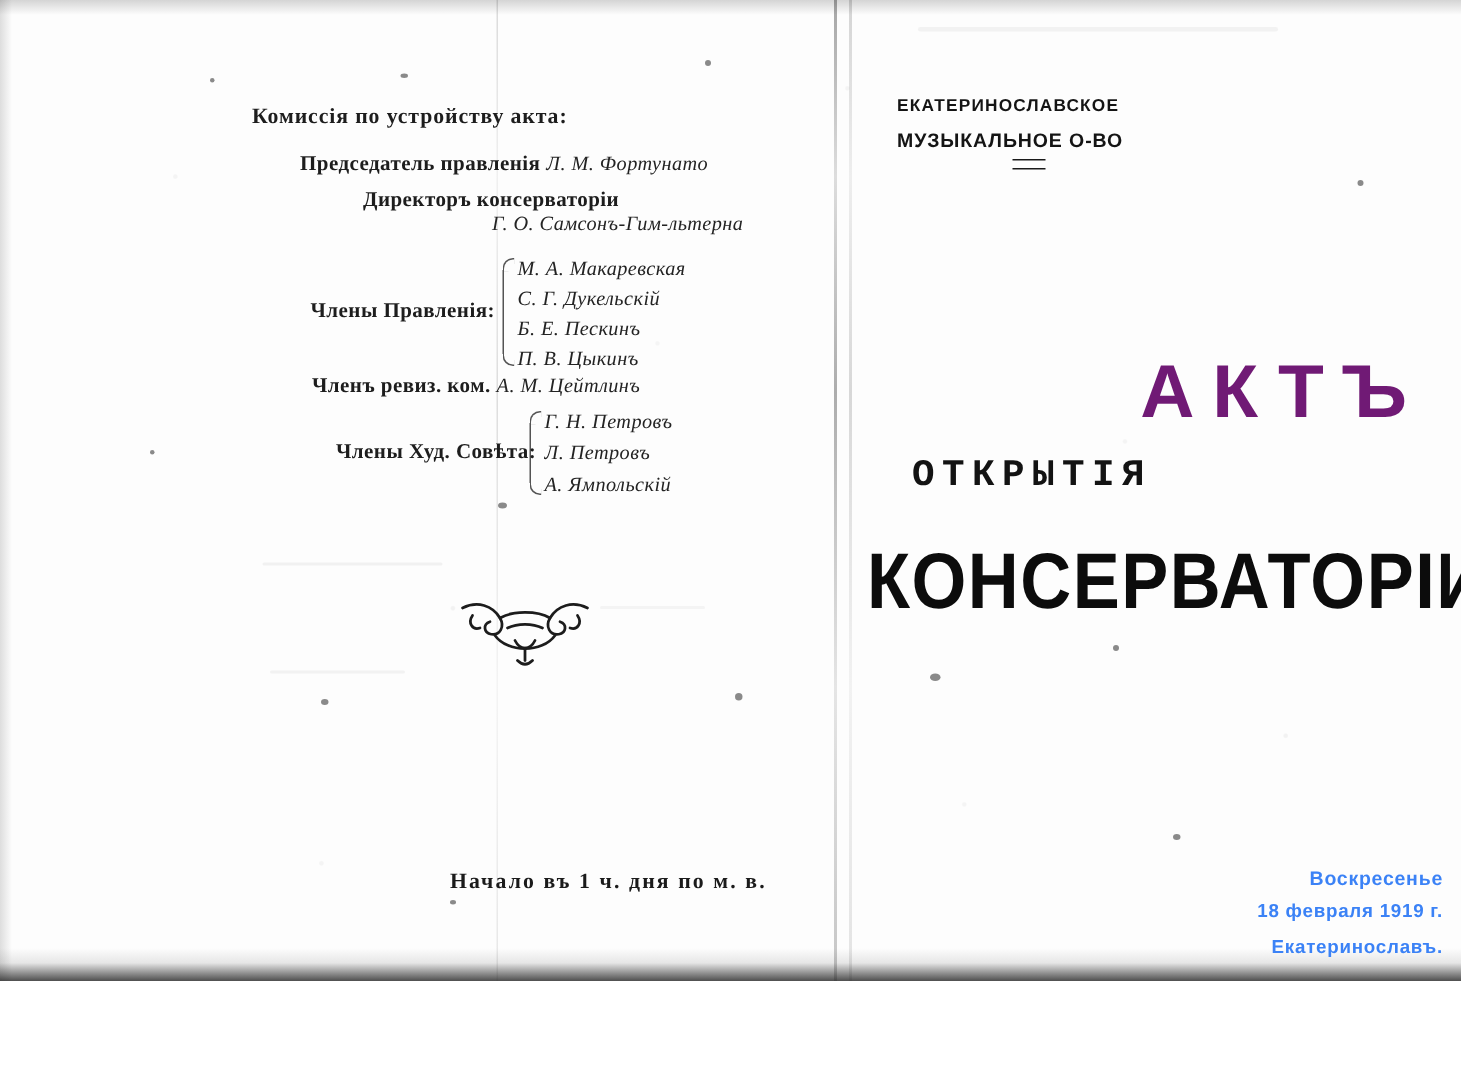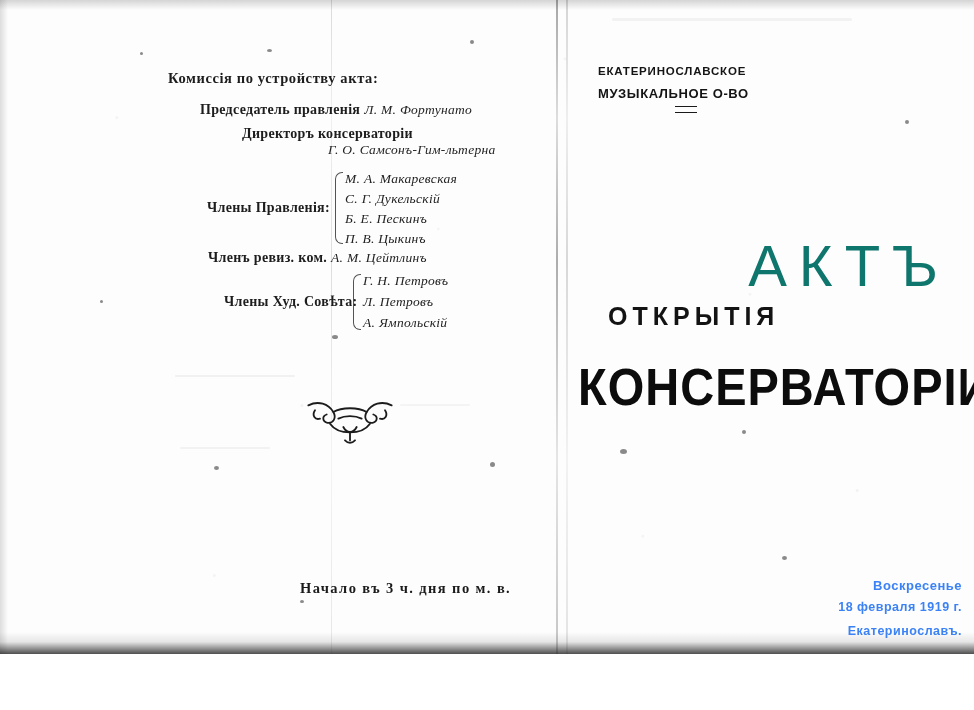--- a/index.html
+++ b/index.html
@@ -225,30 +225,30 @@
     top: 112px;
     width: 22px;
     border-top: 1.6px solid #1a1a1a;
   }
 
   .title-akt {
     position: absolute;
     right: 24px;
     top: 232px;
     font-family: "Liberation Sans", sans-serif;
-    font-weight: 400;
-    font-size: 58px;
+    font-weight: 700;
+    font-size: 50px;
     letter-spacing: 12px;
-    color: #0f766e;
+    color: #701a75;
   }
   .title-open {
     position: absolute;
     left: 48px;
     top: 302px;
-    font-family: Liberation Sans, sans-serif;
+    font-family: Liberation Mono, monospace;
     font-weight: 700;
     font-size: 25px;
     letter-spacing: 5px;
     color: #131313;
   }
   .title-cons {
     position: absolute;
     left: 18px;
     top: 356px;
     font-family: "Liberation Sans", sans-serif;
@@ -359,21 +359,21 @@
           <path d="M36 30 C 46 44, 74 44, 84 30"></path>
           <path d="M52 34 C 56 42, 64 42, 68 34"></path>
           <path d="M60 40 L 60 50"></path>
           <path d="M54 50 C 58 54, 62 54, 66 50"></path>
           <path d="M18 14 C 14 20, 18 26, 24 24"></path>
           <path d="M102 14 C 106 20, 102 26, 96 24"></path>
         </g>
       </svg>
     </div>
 
-    <div class="start-time">Начало въ 3 ч. дня по м. в.</div>
+    <div class="start-time">Начало въ 1 ч. дня по м. в.</div>
   </div>
 
   <div class="right-page soft">
 
     <div class="society-line1">ЕКАТЕРИНОСЛАВСКОЕ</div>
     <div class="society-line2">МУЗЫКАЛЬНОЕ О-ВО</div>
     <div class="society-rule"></div>
     <div class="society-rule2"></div>
 
     <div class="title-akt">АКТЪ</div>

